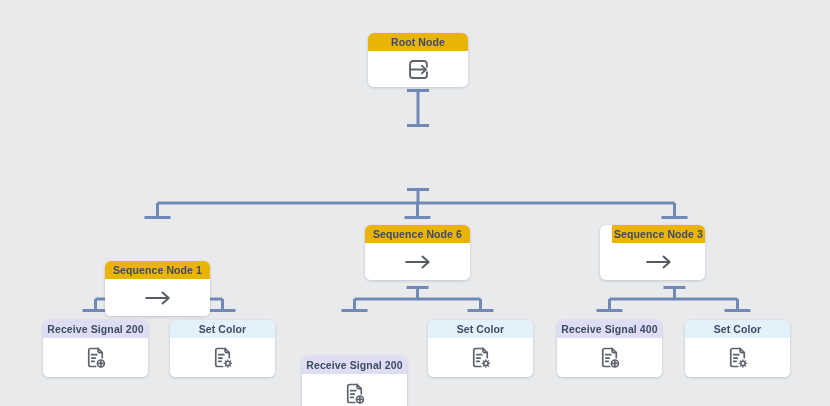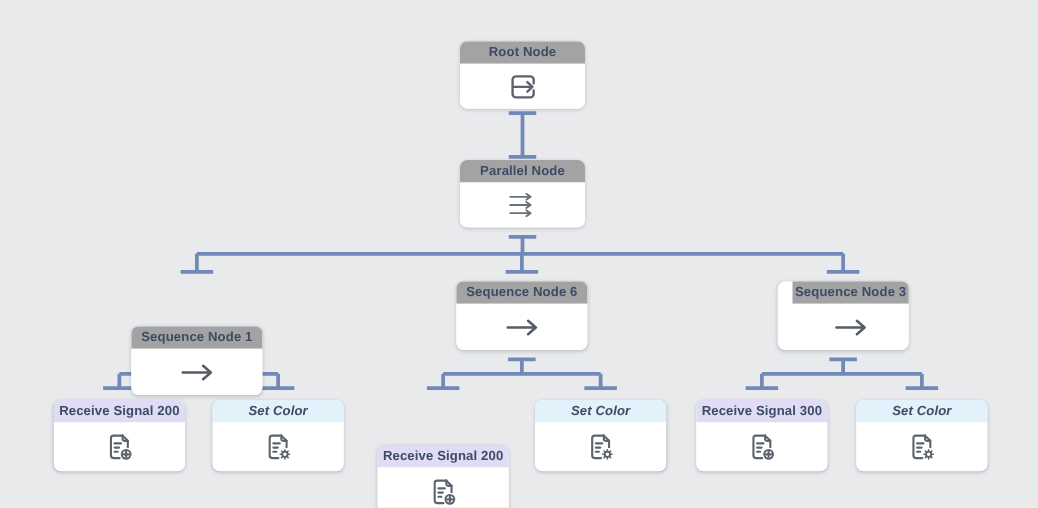--- a/index.html
+++ b/index.html
@@ -9,23 +9,23 @@
   .wires { position:absolute; left:0; top:0; width:830px; height:406px; }
   .node {
     position:absolute; display:flex; flex-direction:column; overflow:hidden;
     background:#ffffff; border-radius:6px;
     box-shadow:0 1px 3px rgba(50,60,90,.20), 0 0 1px rgba(50,60,90,.10);
   }
   .hdr {
     flex:0 0 18px; display:flex; align-items:center; justify-content:center;
     font-size:10.5px; font-weight:600; color:#3e4b66; letter-spacing:.1px; white-space:nowrap;
   }
-  .hdr.composite { background:#a3a3a3; }
+  .hdr.composite { background:#eab308; }
   .hdr.receive   { background:#dfddf3; }
-  .hdr.setcolor  { background:#e1f2fb;font-style:italic; }
+  .hdr.setcolor  { background:#e1f2fb; }
   .bod { flex:1; display:flex; align-items:center; justify-content:center; background:#ffffff; }
   svg { display:block; }
 </style>
 </head>
 <body>
 
 <div class="canvas">
 
   <svg class="wires" viewBox="0 0 830 406" fill="none" stroke="#7189b8" stroke-width="3">
 
@@ -52,50 +52,40 @@
     <div class="hdr composite">Root Node</div>
     <div class="bod">
       <svg width="27" height="27" viewBox="0 0 24 24" fill="none" stroke="#5c636e" stroke-width="1.7" stroke-linecap="round" stroke-linejoin="round">
         <path d="M19.5 9.5 V7 a2.5 2.5 0 0 0 -2.5 -2.5 H7 A2.5 2.5 0 0 0 4.5 7 v10 a2.5 2.5 0 0 0 2.5 2.5 h10 a2.5 2.5 0 0 0 2.5 -2.5 v-2.5"></path>
         <path d="M5 12 H18.2"></path>
         <path d="M15 8.6 L18.6 12 L15 15.4"></path>
       </svg>
     </div>
   </div>
 
-  <div class="node" style="left:368px; top:128px; width:100px; height:54px;">
-    <div class="hdr composite">Parallel Node</div>
-    <div class="bod">
-      <svg width="24" height="24" viewBox="0 0 22 20" fill="none" stroke="#6a7078" stroke-width="1.3" stroke-linecap="round" stroke-linejoin="round">
-        <path d="M2 4 H16.5 M13.8 1.8 L17 4 L13.8 6.2"></path>
-        <path d="M2 10 H16.5 M13.8 7.8 L17 10 L13.8 12.2"></path>
-        <path d="M2 16 H16.5 M13.8 13.8 L17 16 L13.8 18.2"></path>
-      </svg>
-    </div>
-  </div>
 
   <div class="node" style="left:105px; top:225px; width:105px; height:55px;margin-top:36px;">
     <div class="hdr composite">Sequence Node 1</div>
     <div class="bod">
       <svg width="30" height="18" viewBox="0 0 26 16" fill="none" stroke="#565c66" stroke-width="1.8" stroke-linecap="round" stroke-linejoin="round">
         <path d="M2.5 8 H22 M17 3.2 L22.5 8 L17 12.8"></path>
       </svg>
     </div>
   </div>
 
   <div class="node" style="left:365px; top:225px; width:105px; height:55px;">
     <div class="hdr composite">Sequence Node 6</div>
     <div class="bod">
       <svg width="30" height="18" viewBox="0 0 26 16" fill="none" stroke="#565c66" stroke-width="1.8" stroke-linecap="round" stroke-linejoin="round">
         <path d="M2.5 8 H22 M17 3.2 L22.5 8 L17 12.8"></path>
       </svg>
     </div>
   </div>
 
-  <div class="node" style="left:622px; top:225px; width:105px; height:55px;padding-left:12px;">
+  <div class="node" style="left:600px; top:225px; width:105px; height:55px;padding-left:12px;">
     <div class="hdr composite">Sequence Node 3</div>
     <div class="bod">
       <svg width="30" height="18" viewBox="0 0 26 16" fill="none" stroke="#565c66" stroke-width="1.8" stroke-linecap="round" stroke-linejoin="round">
         <path d="M2.5 8 H22 M17 3.2 L22.5 8 L17 12.8"></path>
       </svg>
     </div>
   </div>
 
   <div class="node" style="left:43px; top:320px; width:105px; height:57px;">
     <div class="hdr receive">Receive Signal 200</div>
@@ -151,21 +141,21 @@
         <path d="M14.3 4 v2.5 a1.2 1.2 0 0 0 1.2 1.2 H18"></path>
         <path d="M8.6 9.5 h4.6 M8.6 12.5 h3.2 M8.6 15.5 h2.2"></path>
         <circle cx="16.8" cy="17.3" r="4.3" fill="#ffffff" stroke="none"></circle>
         <circle cx="16.8" cy="17.3" r="1.9" stroke-width="1.3"></circle>
         <path stroke-width="1.1" d="M18.9 17.3 H20.1 M16.8 19.4 V20.6 M14.7 17.3 H13.5 M16.8 15.2 V14 M18.28 18.78 L19.13 19.63 M15.32 18.78 L14.47 19.63 M15.32 15.82 L14.47 14.97 M18.28 15.82 L19.13 14.97"></path>
       </svg>
     </div>
   </div>
 
   <div class="node" style="left:557px; top:320px; width:105px; height:57px;">
-    <div class="hdr receive">Receive Signal 300</div>
+    <div class="hdr receive">Receive Signal 400</div>
     <div class="bod">
       <svg width="27" height="27" viewBox="0 0 24 24" fill="none" stroke="#5c636e" stroke-width="1.5" stroke-linecap="round" stroke-linejoin="round">
         <path d="M14.3 4 H7.8 A1.8 1.8 0 0 0 6 5.8 V18.2 A1.8 1.8 0 0 0 7.8 20 h4.4"></path>
         <path d="M14.3 4 L18 7.7 V12.2"></path>
         <path d="M14.3 4 v2.5 a1.2 1.2 0 0 0 1.2 1.2 H18"></path>
         <path d="M8.6 9.5 h4.6 M8.6 12.5 h3.2 M8.6 15.5 h2.2"></path>
         <circle cx="16.8" cy="17.3" r="4.3" fill="#ffffff" stroke="none"></circle>
         <circle cx="16.8" cy="17.3" r="3.1"></circle>
         <path d="M16.8 15.5 v3.6 M15 17.3 h3.6"></path>
       </svg>

